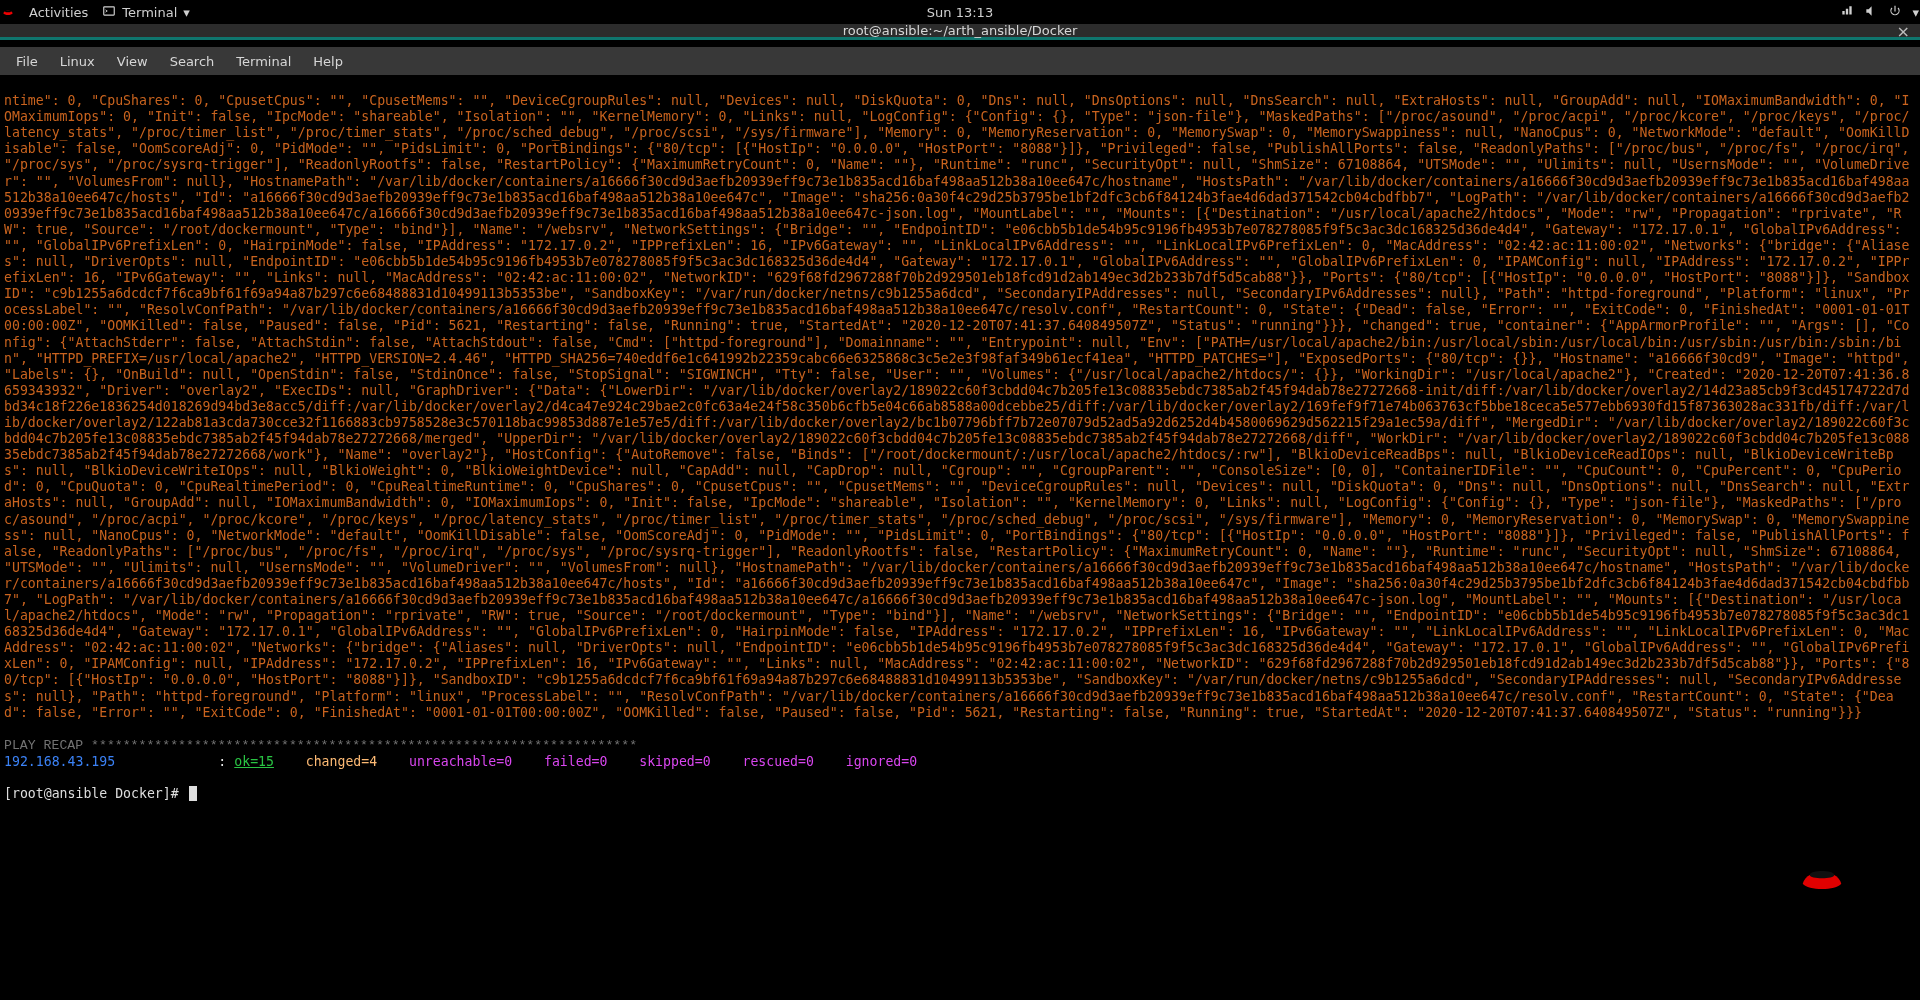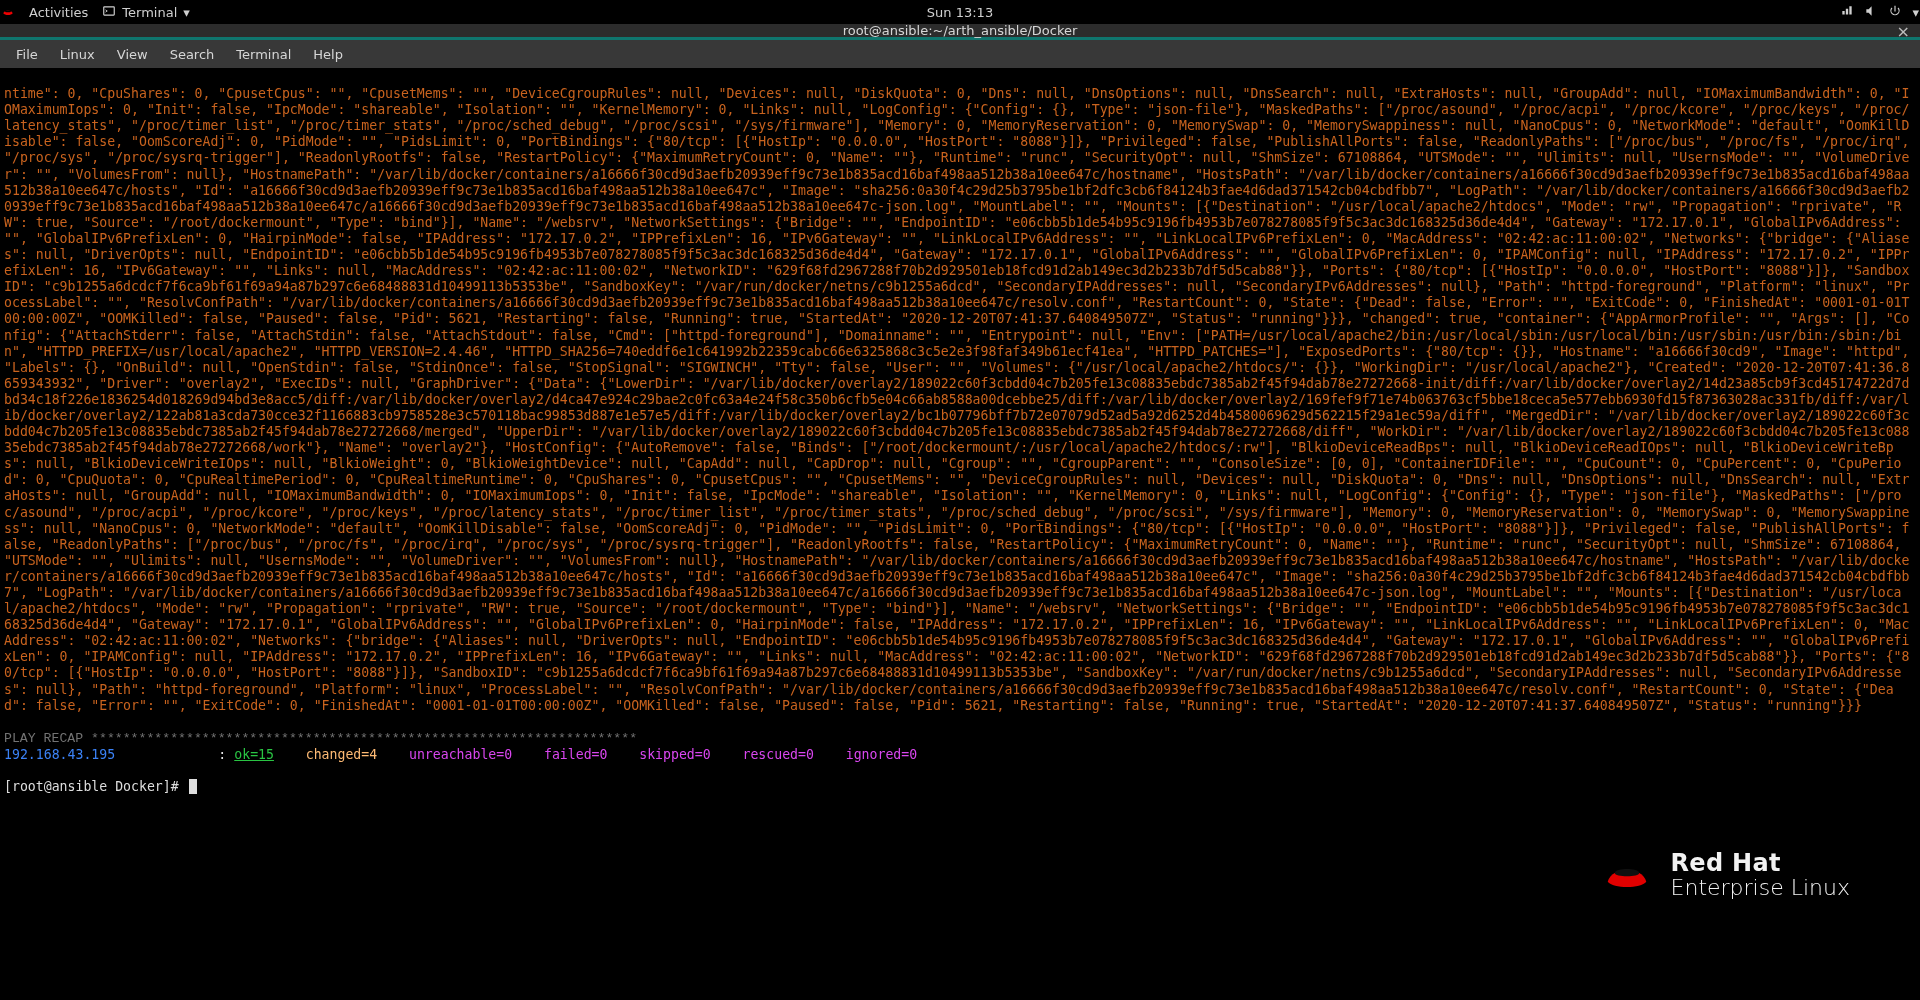--- a/index.html
+++ b/index.html
@@ -51,20 +51,21 @@
   
   .menubar {
     height: 28px;
     background: #383838;
     display: flex;
     align-items: center;
     padding: 0 6px;
     font-size: 13px;
     color: #d6d6d6;
     gap: 2px;
+    margin-top: 7px;
   }
   .menubar .item { padding: 4px 10px; cursor:pointer; }
   
   .term {
     background: #000;
     font-family: 'DejaVu Sans Mono', 'Liberation Mono', monospace;
     font-size: 13.2px;
     line-height: 1.22;
     padding: 2px 4px 4px 4px;
     white-space: pre-wrap;
@@ -166,17 +167,13 @@
 </div>
 
 <div class="rhel-wm">
   <span class="hat">
     <svg viewBox="0 0 64 48">
         <ellipse cx="32" cy="36" rx="28" ry="8" fill="#000"></ellipse>
         <path d="M10 34c4-18 40-18 44 0-6 8-38 8-44 0z" fill="#e00"></path>
         <path d="M18 24c0-6 28-6 28 0 0 5-28 5-28 0z" fill="#111"></path>
       </svg>
   </span>
-  <span class="txt">
-    <div class="l1">Red Hat</div>
-    <div class="l2">Enterprise Linux</div>
-  </span>
 </div>
 
 </body></html>

